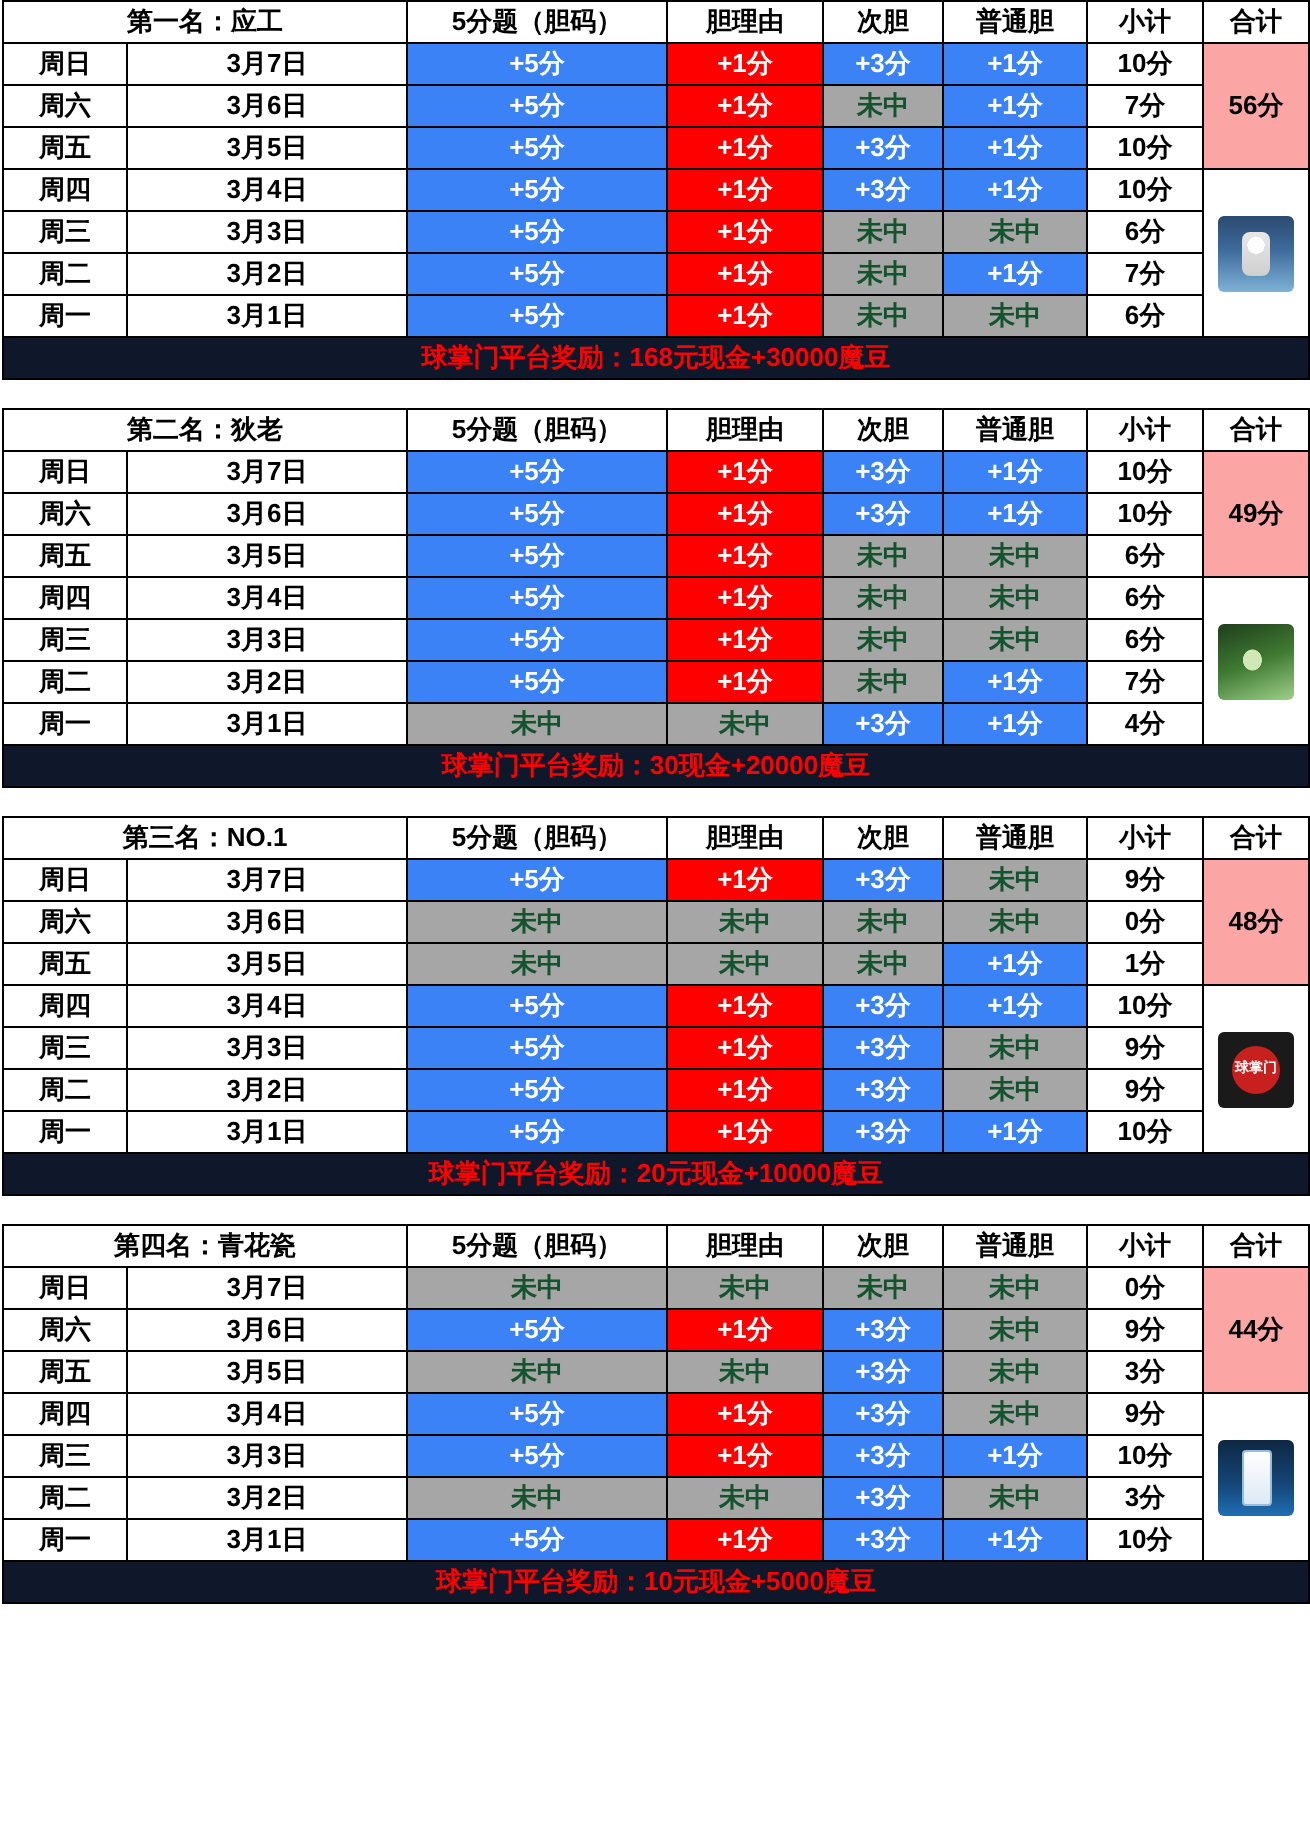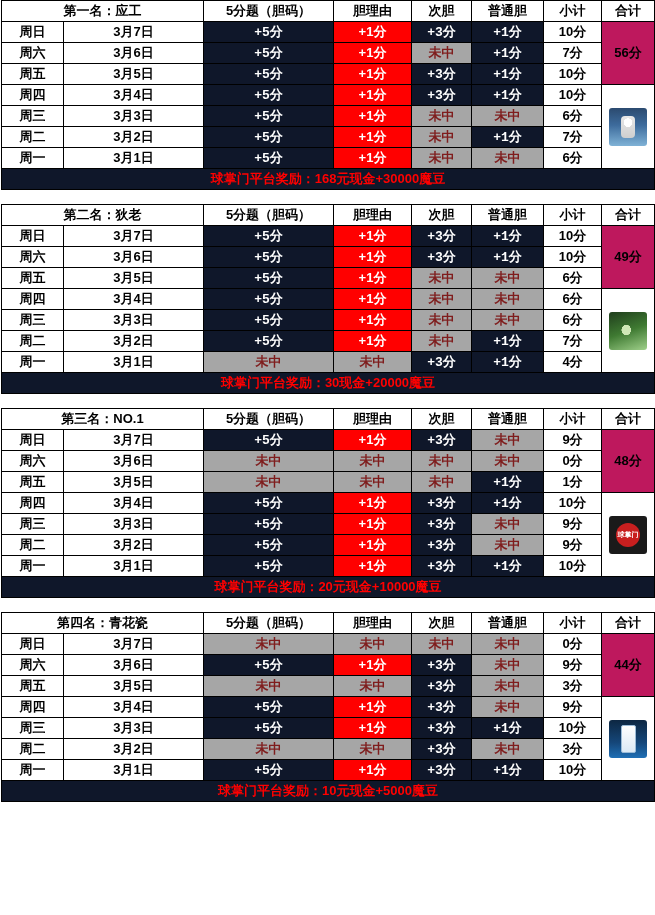--- a/index.html
+++ b/index.html
@@ -57,40 +57,39 @@
 
   .hdr {
     background: #ffffff;
     color: #000;
     font-weight: bold;
   }
   .hdr-name {
     text-align: center;
   }
   .cell-red {
-    background: #0f172a;
+    background: #3b82f6;
     color: #ffffff;
-    font-family: Liberation Mono, monospace;
   }
   .cell-red-strong {
     background: #ff0000;
     color: #ffffff;
   }
   .cell-gray {
     background: #a6a6a6;
-    color: #7f1d1d;
+    color: #14532d;
   }
   .cell-white {
     background: #ffffff;
     color: #000;
   }
   .total-cell {
     font-size: 17px;
     font-weight: bold;
-    background: #be185d;
+    background: #fca5a5;
     color: #000;
   }
   .award {
     background: #0f172a;
     color: #ff0000;
     font-weight: bold;
     font-size: 14px;
     height: 24px;
     text-align: center;
     border: 1px solid #000;

